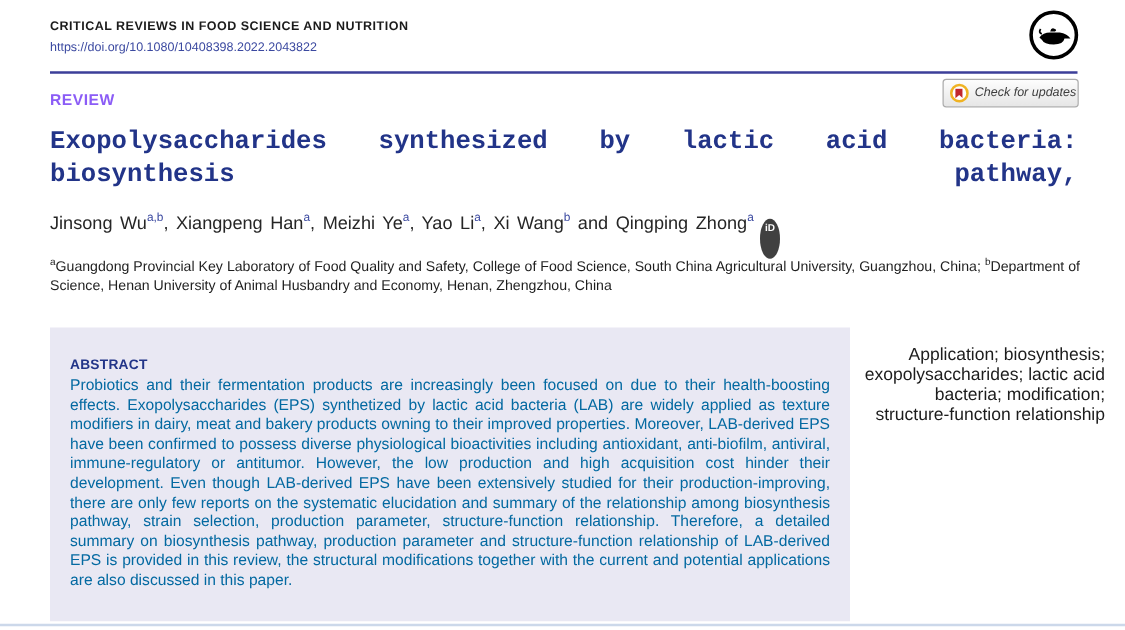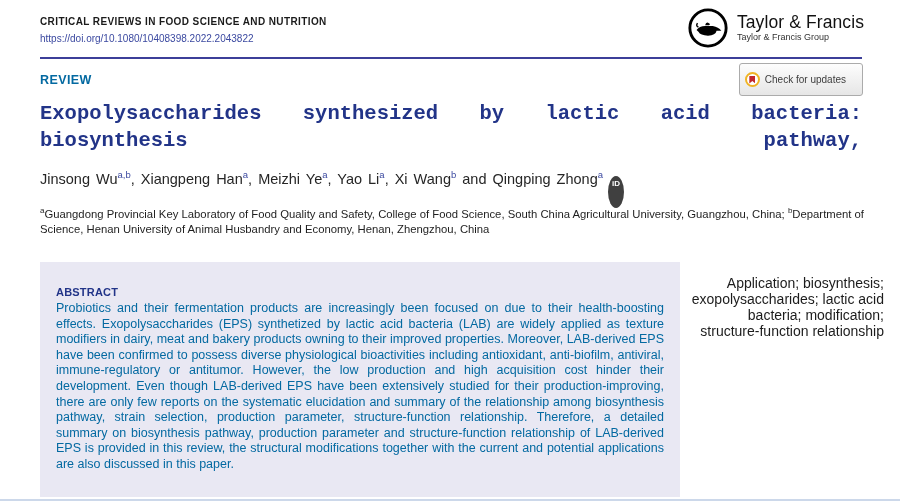--- a/index.html
+++ b/index.html
@@ -34,29 +34,30 @@
   .brand-subtitle { font-size: 9px; color: #333; margin-top: 2px; }
 
   .header-rule {
     position: absolute; left: 40px; top: 57px; width: 822px; height: 2px;
     background: #3c3f99;
   }
 
   
   .section-label {
     position: absolute; left: 40px; top: 73px;
-    font-size: 12.5px; font-weight: bold; color: #0369a1; letter-spacing: 0.4px;
+    font-size: 12.5px; font-weight: bold; color: #8b5cf6; letter-spacing: 0.4px;
   }
   .check-updates {
     position: absolute; right: 37px; top: 63px;
-    height: 33px; padding: 0 16px 0 5px;
+    height: 23px; padding: 0 1px 0 5px;
     display: flex; align-items: center; gap: 5px;
     background: linear-gradient(#fdfdfd, #e6e6e6);
     border: 1px solid #ababab; border-radius: 3px;
     cursor: pointer;
+    font-style: italic;
   }
   .crossmark-circle {
     width: 15px; height: 15px; border-radius: 50%;
     background: #ffffff; border: 2.5px solid #f0b323;
     display: flex; align-items: center; justify-content: center;
   }
   .crossmark-bookmark {
     width: 6px; height: 8px; background: #c1272d;
     clip-path: polygon(0 0, 100% 0, 100% 100%, 50% 68%, 0 100%);
   }
@@ -134,24 +135,20 @@
   <div class="journal-name">CRITICAL REVIEWS IN FOOD SCIENCE AND NUTRITION</div>
   <a class="doi-link" href="#">https://doi.org/10.1080/10408398.2022.2043822</a>
 
   <div class="brand">
     <svg class="brand-logo" viewBox="0 0 44 44">
       <circle cx="22" cy="22" r="19" fill="none" stroke="#000000" stroke-width="3"></circle>
       <path d="M10 24 Q13 20 19 20 L27 20 Q33 21 36 25 L31 25 Q30 30 22 30 Q14 30 12 26 Z" fill="#000000"></path>
       <path d="M19 19 Q20 15 23 17 Q25 18 23 19 Z" fill="#000000"></path>
       <path d="M12 21 q-3 -1 -1 -4" fill="none" stroke="#000000" stroke-width="1.5"></path>
     </svg>
-    <div class="brand-text">
-      <div class="brand-name">Taylor &amp; Francis</div>
-      <div class="brand-subtitle">Taylor &amp; Francis Group</div>
-    </div>
   </div>
 
   <div class="header-rule"></div>
 
   <div class="section-label">REVIEW</div>
 
   <div class="check-updates">
     <span class="crossmark-circle">
         <span class="crossmark-bookmark"></span>
       </span>

